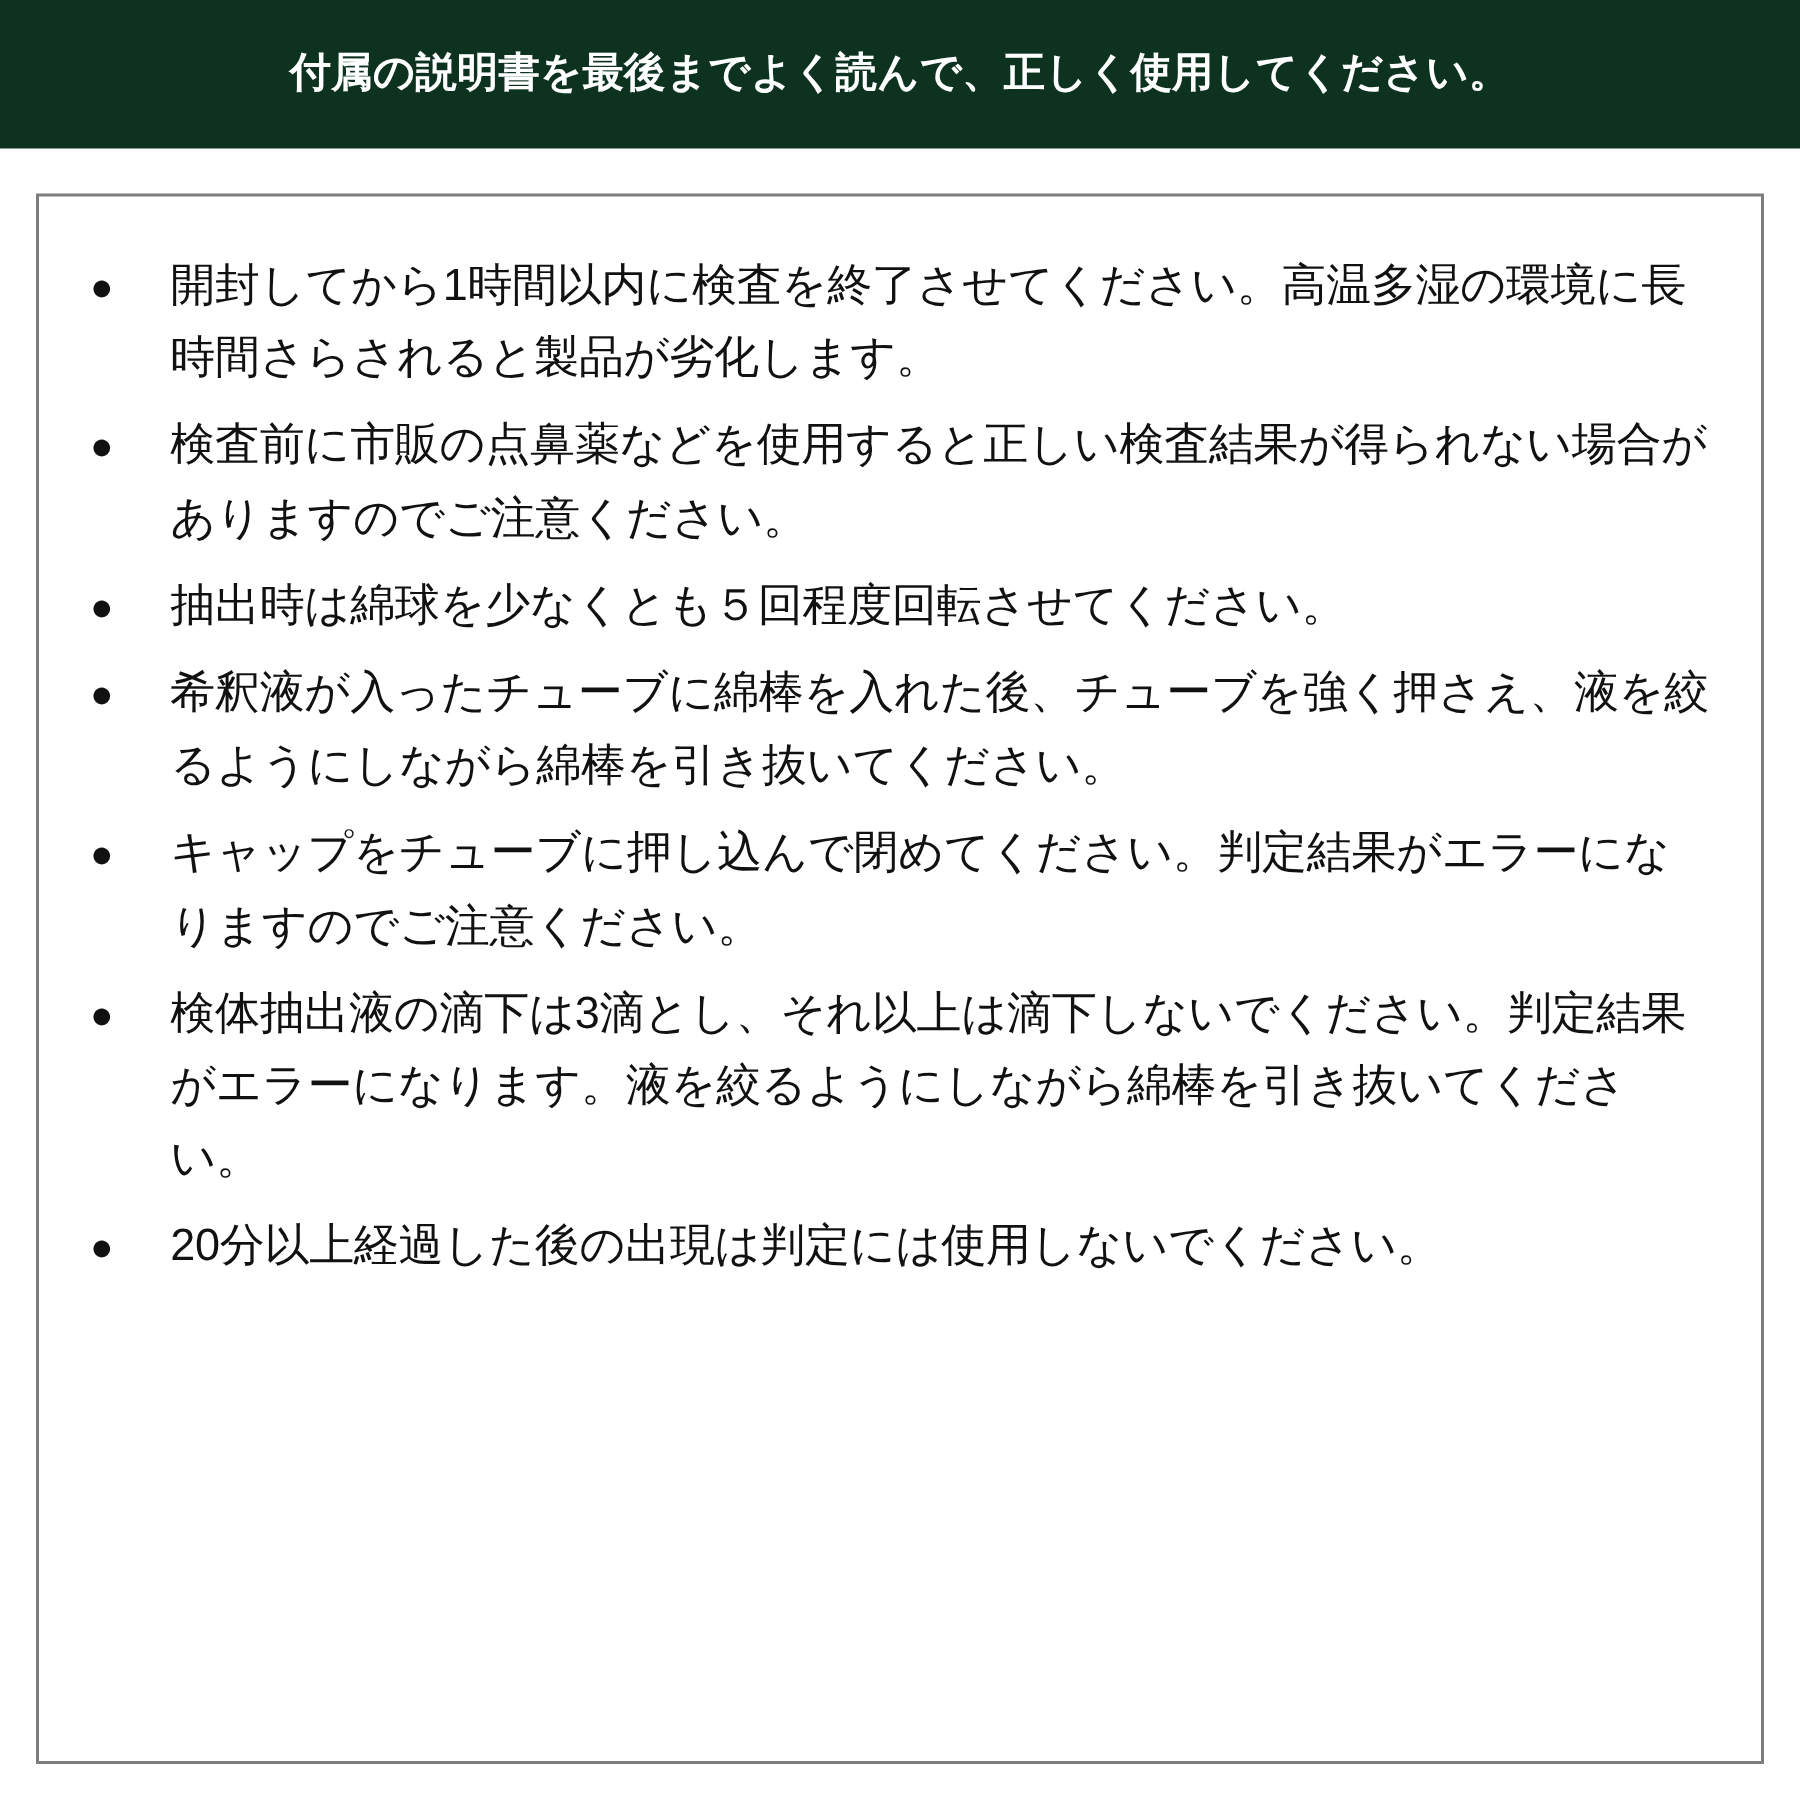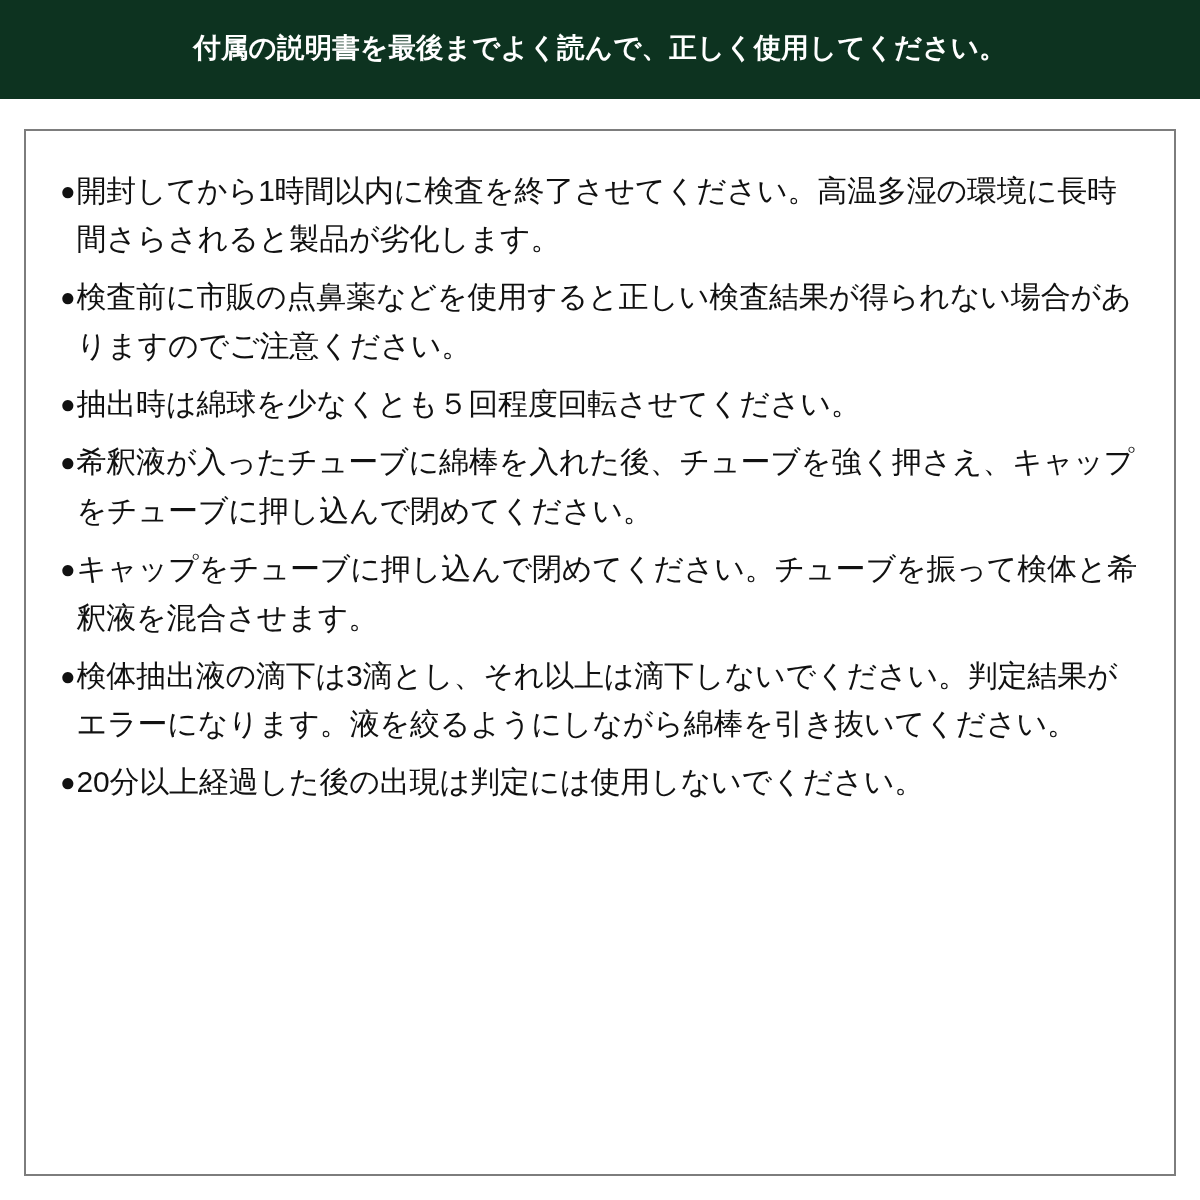--- a/index.html
+++ b/index.html
@@ -64,20 +64,21 @@
   .bullet {
     flex: 0 0 auto;
     font-size: 26px;
     line-height: 1.85;
     color: #111111;
     margin-right: 1px;
   }
   .note-text {
     flex: 1 1 auto;
     text-indent: 0;
+    margin-left: 37px;
   }
 </style>
 </head>
 <body>
 
 <div class="page">
 
   <div class="banner">
     <div class="banner-line">付属の説明書を最後までよく読んで、正しく使用してください。</div>
   </div>
@@ -96,26 +97,26 @@
           <span class="note-text">検査前に市販の点鼻薬などを使用すると正しい検査結果が得られない場合がありますのでご注意ください。</span>
         </li>
 
         <li class="note-item">
           <span class="bullet">●</span>
           <span class="note-text">抽出時は綿球を少なくとも５回程度回転させてください。</span>
         </li>
 
         <li class="note-item">
           <span class="bullet">●</span>
-          <span class="note-text">希釈液が入ったチューブに綿棒を入れた後、チューブを強く押さえ、キャップをチューブに押し込んで閉めてください。</span>
+          <span class="note-text">希釈液が入ったチューブに綿棒を入れた後、チューブを強く押さえ、液を絞るようにしながら綿棒を引き抜いてください。</span>
         </li>
 
         <li class="note-item">
           <span class="bullet">●</span>
-          <span class="note-text">キャップをチューブに押し込んで閉めてください。チューブを振って検体と希釈液を混合させます。</span>
+          <span class="note-text">キャップをチューブに押し込んで閉めてください。判定結果がエラーになりますのでご注意ください。</span>
         </li>
 
         <li class="note-item">
           <span class="bullet">●</span>
           <span class="note-text">検体抽出液の滴下は3滴とし、それ以上は滴下しないでください。判定結果がエラーになります。液を絞るようにしながら綿棒を引き抜いてください。</span>
         </li>
 
         <li class="note-item">
           <span class="bullet">●</span>
           <span class="note-text">20分以上経過した後の出現は判定には使用しないでください。</span>

